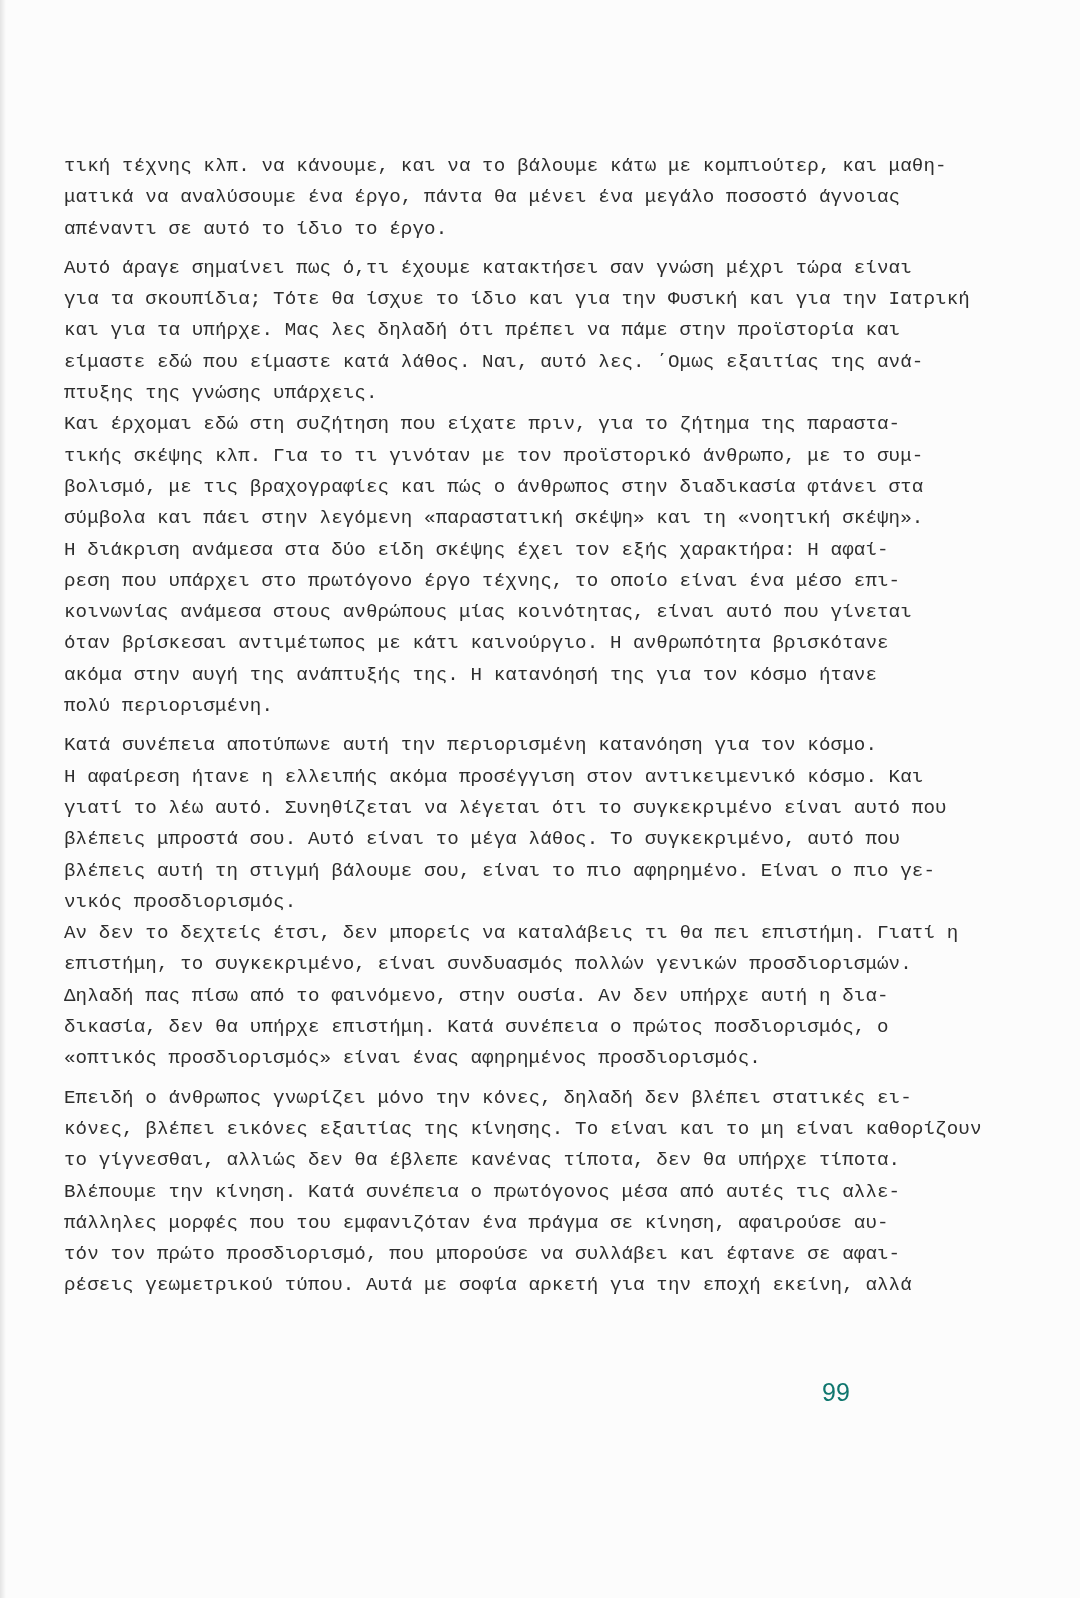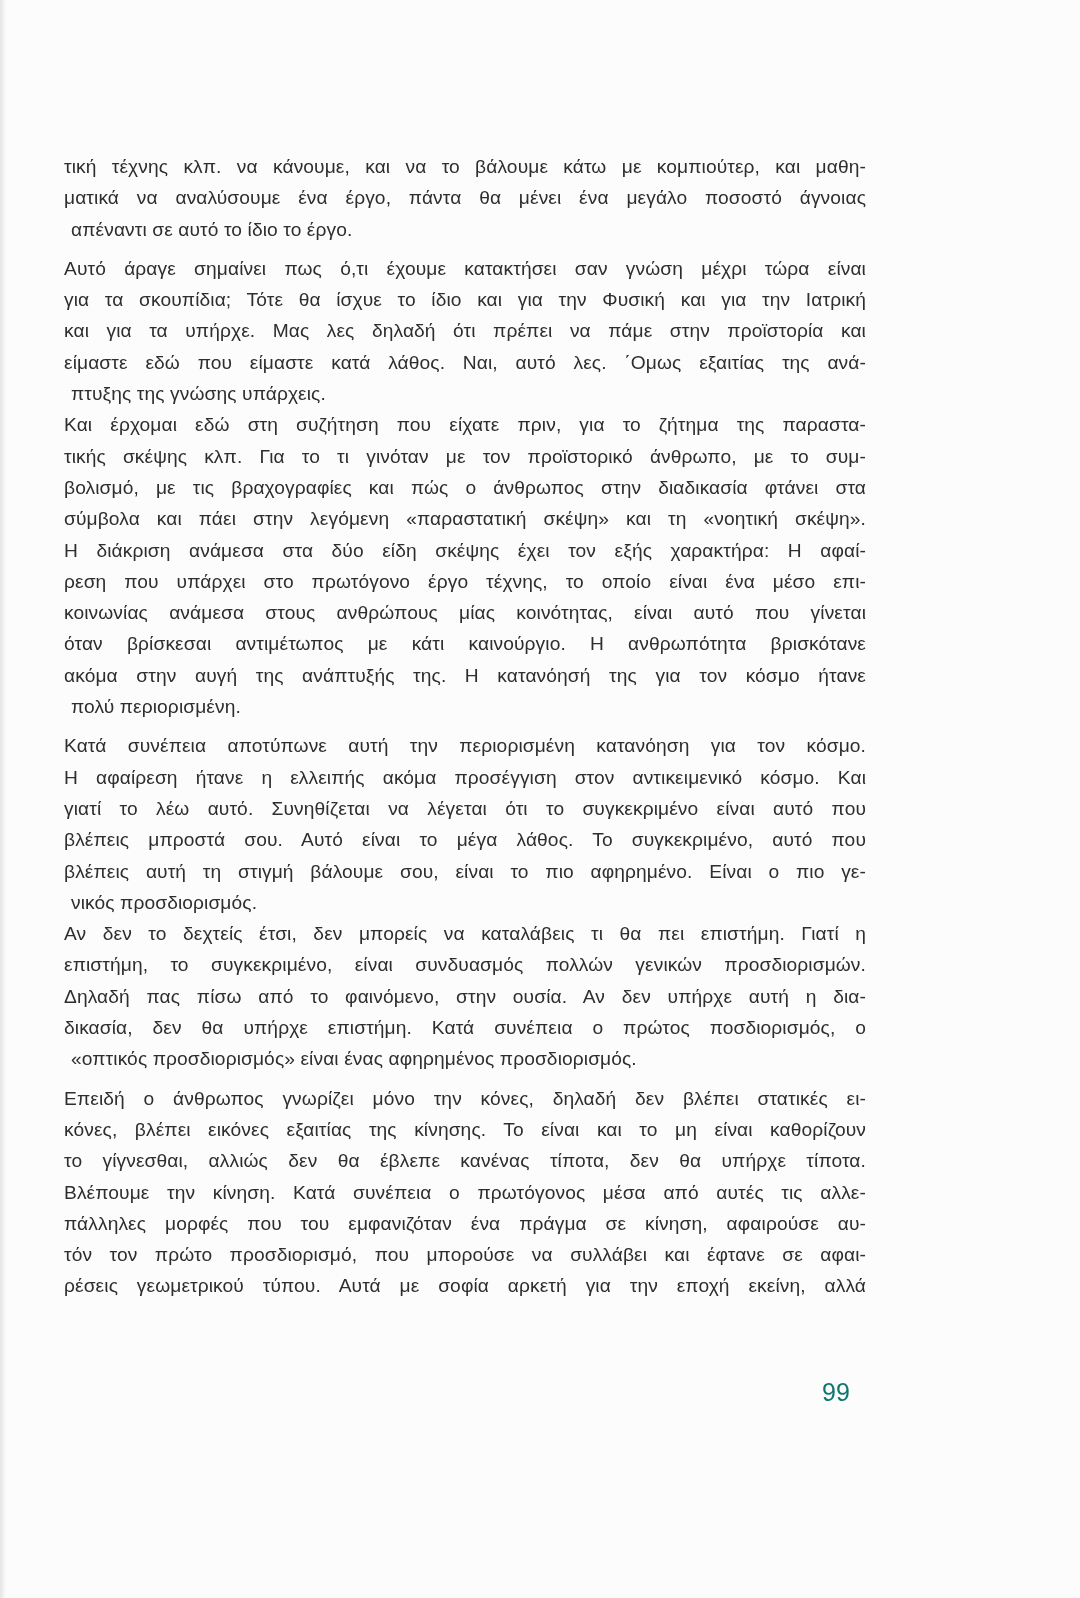--- a/index.html
+++ b/index.html
@@ -35,24 +35,24 @@
     }
     .line {
       display: block;
       height: 31.3px;
       line-height: 31.3px;
       font-size: 19.2px;
       white-space: nowrap;
       text-align: justify;
       text-align-last: justify;
       letter-spacing: 0.1px;
+      font-family: Liberation Mono, monospace;
     }
     .line.last {
       text-align-last: left;
-      margin-left: 7px;
     }
     .para-gap {
       height: 8px;
     }
     .page-number {
       position: absolute;
       left: 822px;
       top: 1378px;
       font-size: 25px;
       color: #0f766e;

